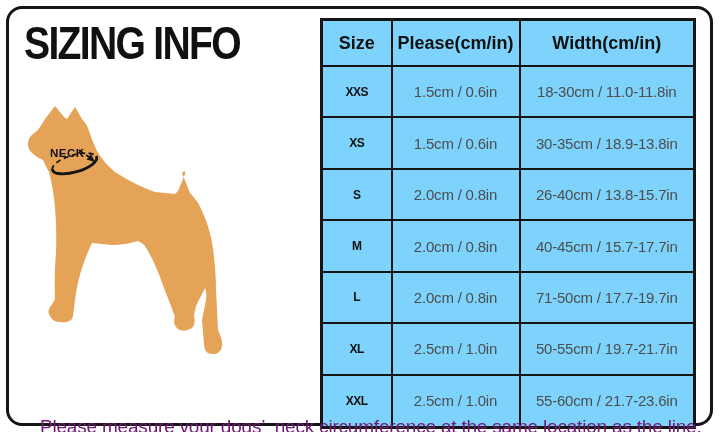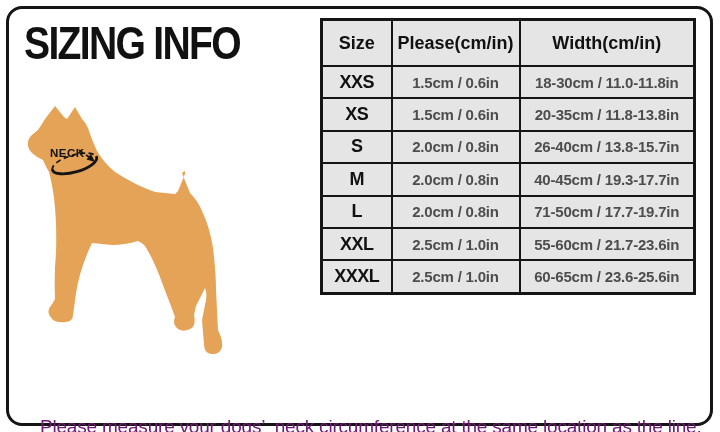--- a/index.html
+++ b/index.html
@@ -7,28 +7,28 @@
        font-family:"Liberation Sans",sans-serif;}
   .canvas{position:absolute;inset:0;background:#ffffff;padding-left:36px;}
   .frame{position:absolute;left:6px;top:6px;right:7px;bottom:6px;
          border:3px solid #151515;border-radius:16px;pointer-events:none;}
   .title{position:absolute;left:24px;top:16px;margin:0;
          font-size:46px;font-weight:bold;color:#111;letter-spacing:-2px;
          transform:scaleX(0.85);transform-origin:left top;white-space:nowrap;}
   .dog-svg{position:absolute;left:20px;top:93px;width:222px;height:272px;}
   .neck-text{font-family:"Liberation Sans",sans-serif;font-size:11.5px;
              font-weight:bold;fill:#111;letter-spacing:0.5px;}
-  table.size-table{position:absolute;left:320px;top:18px;width:373px;height:277px;
-         border-collapse:collapse;table-layout:fixed;background:#e5e5e5;
+  table.size-table{position:absolute;left:320px;top:18px;width:373px;height:411px;
+         border-collapse:collapse;table-layout:fixed;background:#7dd3fc;
          border:3px solid #151515;}
   .size-table th,.size-table td{border:2.5px solid #151515;text-align:center;
          vertical-align:middle;padding:0;overflow:hidden;white-space:nowrap;}
   .size-table thead th{font-size:18px;font-weight:bold;color:#111;height:44px;}
-  .size-table td.size-col{font-size:18px;font-weight:bold;color:#111;letter-spacing:-0.5px;}
-  .size-table td.val-col{font-size:15px;font-weight:bold;color:#4d4d4d;letter-spacing:-0.2px;}
+  .size-table td.size-col{font-size:12px;font-weight:bold;color:#111;letter-spacing:-0.5px;}
+  .size-table td.val-col{font-size:15px;font-weight:normal;color:#4d4d4d;letter-spacing:-0.2px;}
   .note{position:absolute;left:24px;top:400px;margin:16px;font-size:19px;
         color:#701a75;white-space:pre;letter-spacing:-0.2px;}
 </style>
 </head>
 <body>
 
 <div class="canvas">
 
   <div class="frame"></div>
 
@@ -81,45 +81,45 @@
     </thead>
     <tbody>
         <tr>
           <td class="size-col">XXS</td>
           <td class="val-col">1.5cm / 0.6in</td>
           <td class="val-col">18-30cm / 11.0-11.8in</td>
         </tr>
         <tr>
           <td class="size-col">XS</td>
           <td class="val-col">1.5cm / 0.6in</td>
-          <td class="val-col">20-35cm / 11.8-13.8in</td>
+          <td class="val-col">30-35cm / 18.9-13.8in</td>
         </tr>
         <tr>
           <td class="size-col">S</td>
           <td class="val-col">2.0cm / 0.8in</td>
           <td class="val-col">26-40cm / 13.8-15.7in</td>
         </tr>
         <tr>
           <td class="size-col">M</td>
           <td class="val-col">2.0cm / 0.8in</td>
-          <td class="val-col">40-45cm / 19.3-17.7in</td>
+          <td class="val-col">40-45cm / 15.7-17.7in</td>
         </tr>
         <tr>
           <td class="size-col">L</td>
           <td class="val-col">2.0cm / 0.8in</td>
           <td class="val-col">71-50cm / 17.7-19.7in</td>
         </tr>
         <tr>
+          <td class="size-col">XL</td>
+          <td class="val-col">2.5cm / 1.0in</td>
+          <td class="val-col">50-55cm / 19.7-21.7in</td>
+        </tr>
+        <tr>
           <td class="size-col">XXL</td>
           <td class="val-col">2.5cm / 1.0in</td>
           <td class="val-col">55-60cm / 21.7-23.6in</td>
-        </tr>
-        <tr>
-          <td class="size-col">XXXL</td>
-          <td class="val-col">2.5cm / 1.0in</td>
-          <td class="val-col">60-65cm / 23.6-25.6in</td>
         </tr>
       </tbody>
   </table>
 
   <p class="note">Please measure your dogs’  neck circumference at the same location as the line.</p>
 
 </div>
 
 </body></html>

